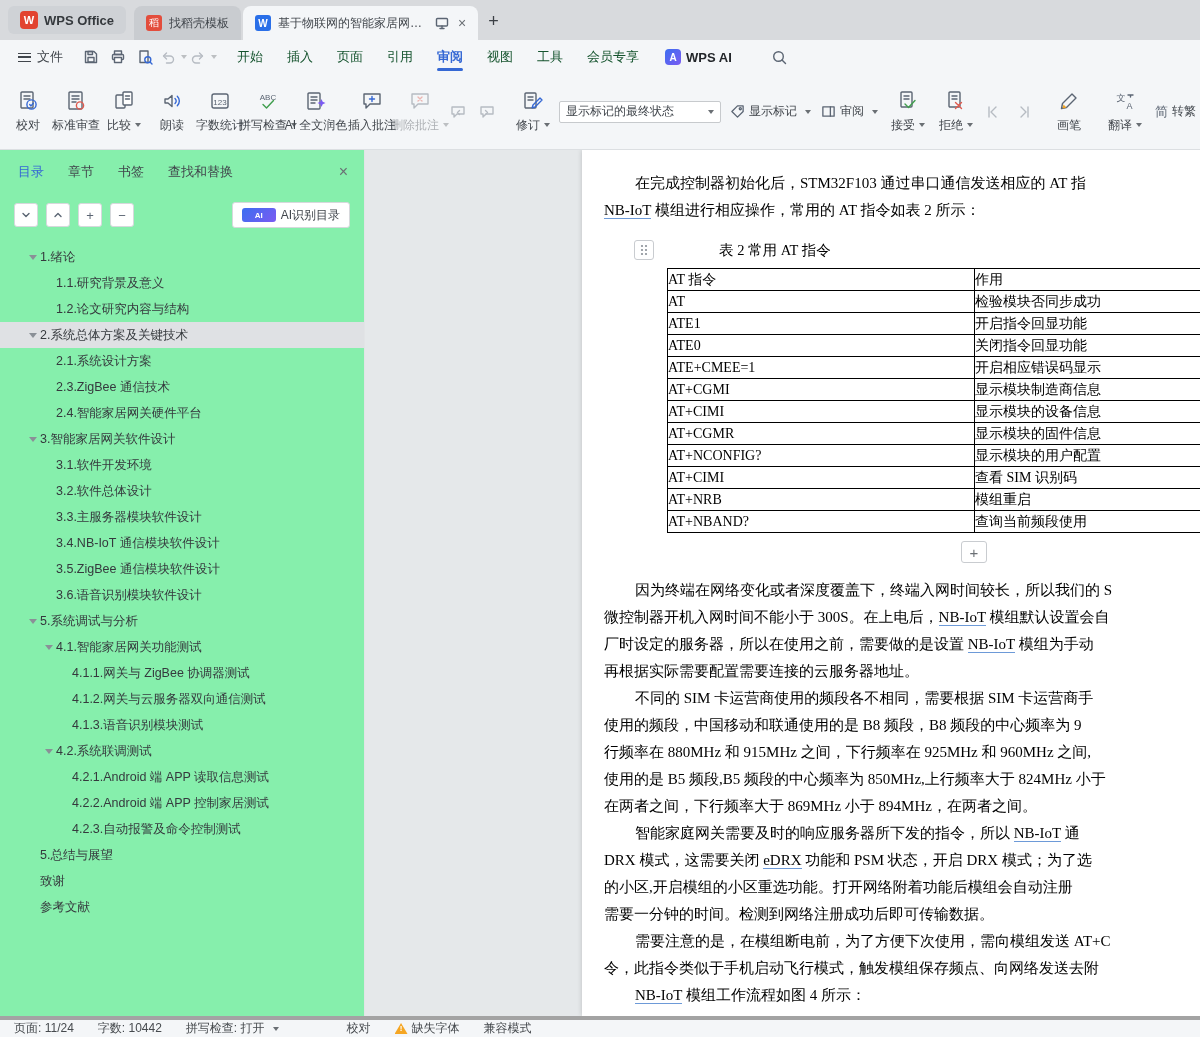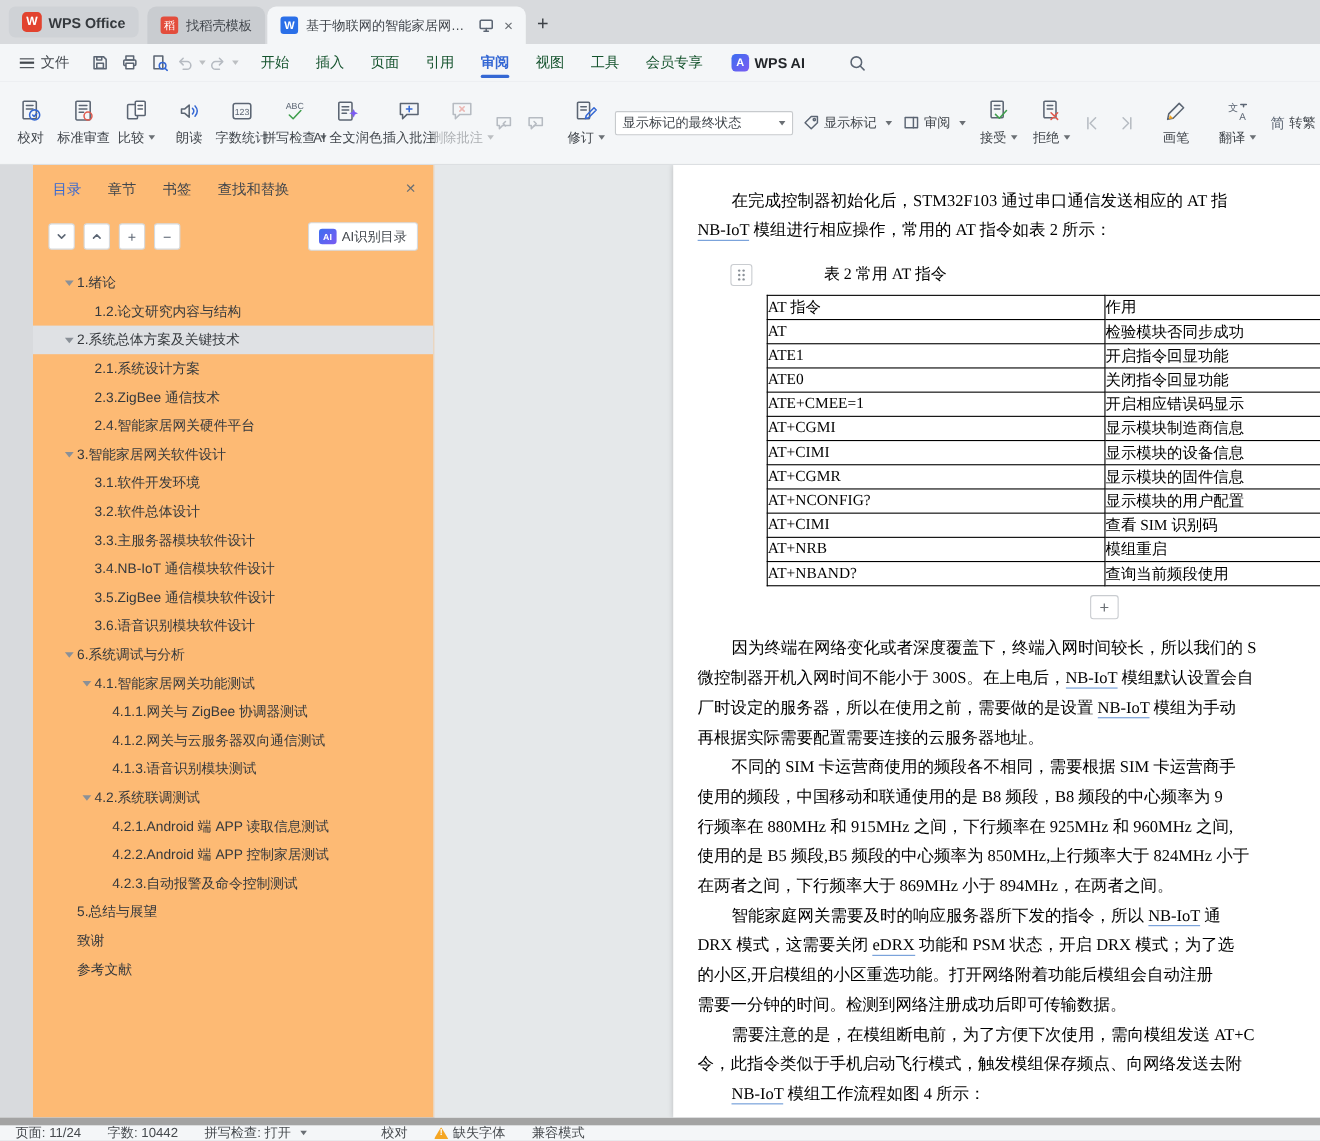--- a/index.html
+++ b/index.html
@@ -47,28 +47,28 @@
 .combo .chev{margin-left:auto;}
 .cnbadge{font-size:13px;color:#5b6573;}
 .clip .lbl span{max-width:44px;overflow:hidden;text-overflow:ellipsis;display:inline-block;}
 .ic text{fill:#5b6573;stroke:none;font-family:"Liberation Sans",sans-serif;}
 .ic .st{fill:none;stroke:#5b6573;stroke-width:1.4;stroke-linecap:round;stroke-linejoin:round;}
 .ic .ab{stroke:#3568d4;} .ic .ag{stroke:#3f9e4d;} .ic .ar{stroke:#e05a4e;}
 .ic .fb{fill:#7b5bf2;stroke:none;} .ic .fw{fill:#fff;}
 
 
 .bodyrow{flex:1;display:flex;min-height:0;}
-.sidebar{width:365px;background:#fdba74;border-right:1px solid #e2e4e6;display:flex;flex-direction:column;flex:none;margin-left:30px;}
+.sidebar{width:365px;background:#86efac;border-right:1px solid #e2e4e6;display:flex;flex-direction:column;flex:none;}
 .sb-tabs{height:44px;display:flex;align-items:center;padding:0 18px;gap:24px;font-size:13px;color:#41464c;position:relative;flex:none;}
 .sb-tab.active{color:#3568d4;}
 .sb-close{position:absolute;right:16px;font-size:16px;color:#6a6f74;}
 .sb-toolbar{height:42px;display:flex;align-items:center;padding:0 14px;gap:8px;flex:none;}
 .sb-nav{width:24px;height:24px;border:1px solid #d6d9dc;border-radius:3px;display:grid;place-items:center;background:#fff;color:#5b6573;font-size:13px;line-height:1;}
 .ai-btn{margin-left:auto;height:26px;border:1px solid #d6d9dc;border-radius:3px;background:#fff;display:flex;align-items:center;gap:5px;padding:0 9px;font-size:12px;color:#41464c;}
-.ai-badge{width:16px;height:14px;border-radius:3px;background:linear-gradient(135deg,#3b6ef0,#7b5bf2);color:#fff;display:grid;place-items:center;font-size:8px;font-weight:bold;}
+.ai-badge{width:34px;height:14px;border-radius:3px;background:linear-gradient(135deg,#3b6ef0,#7b5bf2);color:#fff;display:grid;place-items:center;font-size:8px;font-weight:bold;}
 .outline{flex:1;overflow:hidden;padding-top:8px;}
 .outline-row{height:26px;display:flex;align-items:center;font-size:12.5px;color:#35393d;white-space:nowrap;}
 .outline-row.selected{background:#dfe1e4;}
 .caret-box{width:14px;flex:none;display:flex;align-items:center;justify-content:center;}
 .tri{display:none;width:0;height:0;border-left:4px solid transparent;border-right:4px solid transparent;border-top:5px solid #8a9097;}
 .outline-row.caret .tri{display:block;}
 .lvl1{padding-left:26px;}.lvl2{padding-left:42px;}.lvl3{padding-left:58px;}
 
 
 .docarea{flex:1;position:relative;background:#e5e8ea;overflow:hidden;}
@@ -79,21 +79,21 @@
 .umark{text-decoration:none;border-bottom:1.5px solid #6d9ad8;}
 .tcaption{height:24px;line-height:24px;margin:14px 0 6px 115px;font-size:14.5px;}
 .attable{border-collapse:collapse;margin-left:63px;table-layout:fixed;width:642px;}
 .attable td,.attable th{border:1px solid #000;height:22px;text-align:left;font-size:14px;font-weight:normal;padding:0;white-space:nowrap;overflow:hidden;}
 .attable .c1{width:307px;}
 .table-handle{position:absolute;left:52px;top:90px;width:20px;height:20px;border:1px solid #c9ccd0;border-radius:3px;background:#fff;display:grid;place-items:center;}
 .plusbtn{width:26px;height:22px;border:1px solid #c9ccd0;border-radius:3px;background:#fff;color:#6a6f74;font-size:15px;display:grid;place-items:center;margin:8px 0 0 357px;font-family:"Liberation Sans",sans-serif;}
 .bodytext{margin-top:14px;}
 
 
-.statusbar{height:21px;background:#f4f6f8;border-top:7px solid #a3a3a3;display:flex;align-items:center;padding:0 14px;gap:24px;font-size:12px;color:#464a4e;flex:none;}
+.statusbar{height:21px;background:#f4f6f8;border-top:4px solid #a3a3a3;display:flex;align-items:center;padding:0 14px;gap:24px;font-size:12px;color:#464a4e;flex:none;}
 .sb-item{display:flex;align-items:center;gap:4px;white-space:nowrap;}
 .gap-wide{margin-left:44px;}
 .warn-icon{width:13px;height:11px;background:#f5a623;clip-path:polygon(50% 0,100% 100%,0 100%);color:#fff;font-size:8px;font-weight:bold;display:grid;place-items:center;line-height:1;}
 </style>
 </head>
 <body>
 
 <div class="window">
 
   <div class="tabbar">
@@ -445,20 +445,24 @@
       </div>
       <div class="outline">
 
           <div class="outline-row lvl1 caret">
             <span class="caret-box">
               <span class="tri"></span>
             </span>
             <span class="olabel">1.绪论</span>
           </div>
 
+          <div class="outline-row lvl2">
+            <span class="caret-box"></span>
+            <span class="olabel">1.1.研究背景及意义</span>
+          </div>
 
           <div class="outline-row lvl2">
             <span class="caret-box"></span>
             <span class="olabel">1.2.论文研究内容与结构</span>
           </div>
 
           <div class="outline-row lvl1 caret selected">
             <span class="caret-box">
               <span class="tri"></span>
             </span>
@@ -515,21 +519,21 @@
 
           <div class="outline-row lvl2">
             <span class="caret-box"></span>
             <span class="olabel">3.6.语音识别模块软件设计</span>
           </div>
 
           <div class="outline-row lvl1 caret">
             <span class="caret-box">
               <span class="tri"></span>
             </span>
-            <span class="olabel">6.系统调试与分析</span>
+            <span class="olabel">5.系统调试与分析</span>
           </div>
 
           <div class="outline-row lvl2 caret">
             <span class="caret-box">
               <span class="tri"></span>
             </span>
             <span class="olabel">4.1.智能家居网关功能测试</span>
           </div>
 
           <div class="outline-row lvl3">

